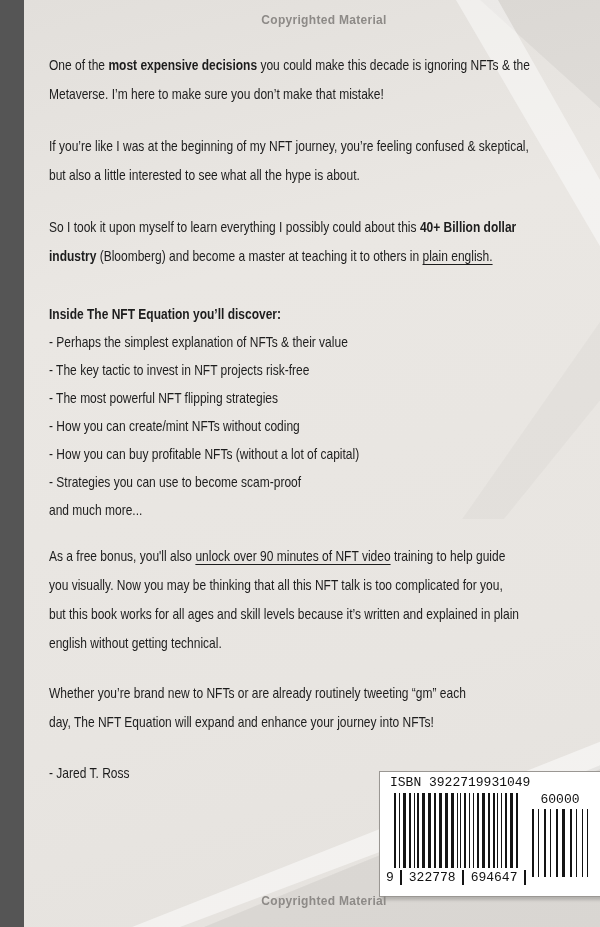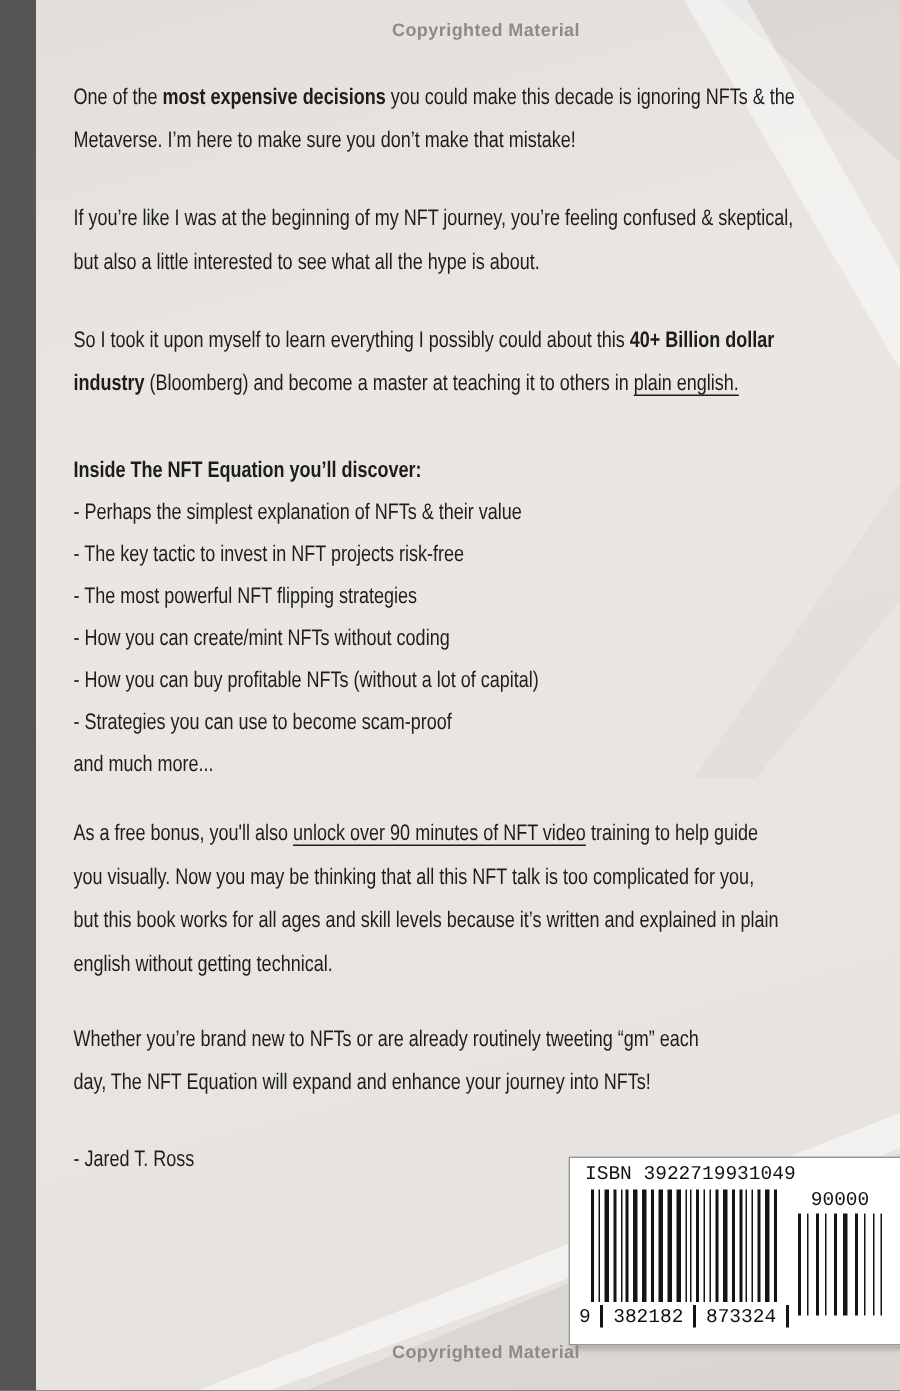--- a/index.html
+++ b/index.html
@@ -122,26 +122,26 @@
         <div style="width: 2px;"></div>
         <div style="width: 1px;"></div>
         <div style="width: 1px;"></div>
         <div style="width: 2px;"></div>
         <div style="width: 3px;"></div>
         <div style="width: 2px;"></div>
       </div>
     <div class="bc-digits">
       <span>9</span>
       <span class="guard"></span>
-      <span>382182</span>
+      <span>322778</span>
       <span class="guard"></span>
-      <span>873324</span>
+      <span>694647</span>
       <span class="guard"></span>
     </div>
-    <div class="addon-label">90000</div>
+    <div class="addon-label">60000</div>
     <div class="bars bc-addon">
         <div style="width: 2px;"></div>
         <div style="width: 1px;"></div>
         <div style="width: 2px;"></div>
         <div style="width: 1px;"></div>
         <div style="width: 2px;"></div>
         <div style="width: 3px;"></div>
         <div style="width: 2px;"></div>
         <div style="width: 1px;"></div>
         <div style="width: 1px;"></div>

